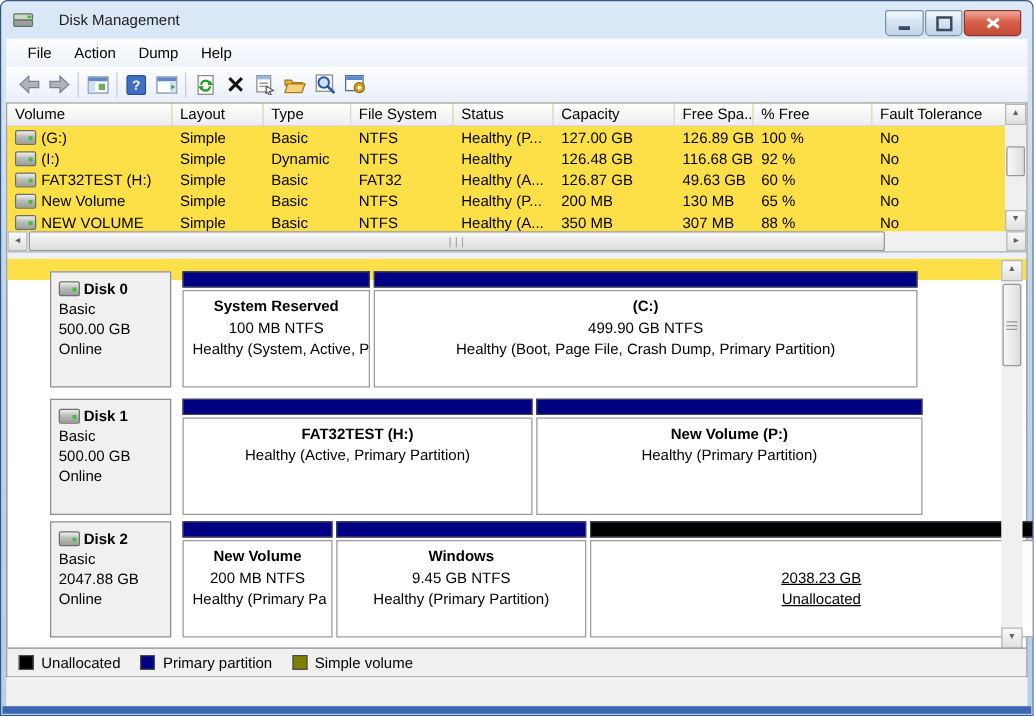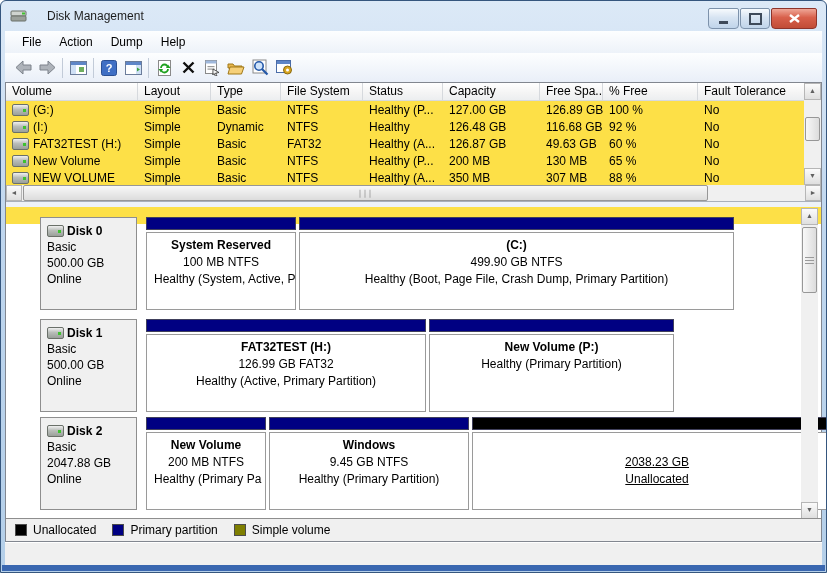--- a/index.html
+++ b/index.html
@@ -332,25 +332,24 @@
           </div>
         <div>Basic</div>
         <div>500.00 GB</div>
         <div>Online</div>
       </div>
       <div class="disk-graph">
         <div class="part" style="width:280px;">
           <div class="part-bar" style="background-color: rgb(0, 0, 130);"></div>
           <div class="part-box">
             <div class="part-title">FAT32TEST  (H:)</div>
-            <div>126.99 GB FAT32</div>
             <div>Healthy (Active, Primary Partition)</div>
           </div>
         </div>
-        <div class="part" style="width:245px;">
+        <div class="part" style="width:309px;">
           <div class="part-bar" style="background-color: rgb(0, 0, 130);"></div>
           <div class="part-box">
             <div class="part-title">New Volume  (P:)</div>
             <div>Healthy (Primary Partition)</div>
           </div>
         </div>
       </div>
     </div>
 
     <div class="disk-row" style="top:334px;">

